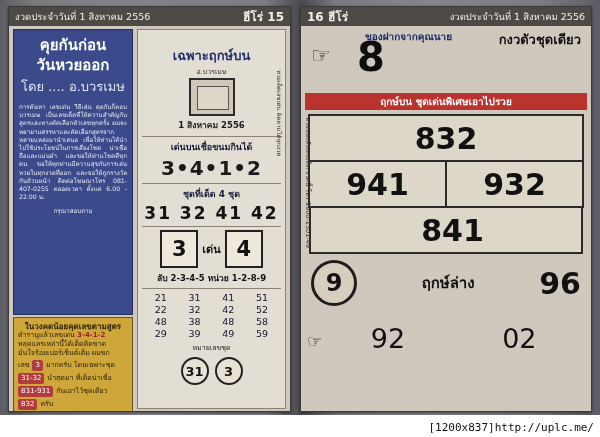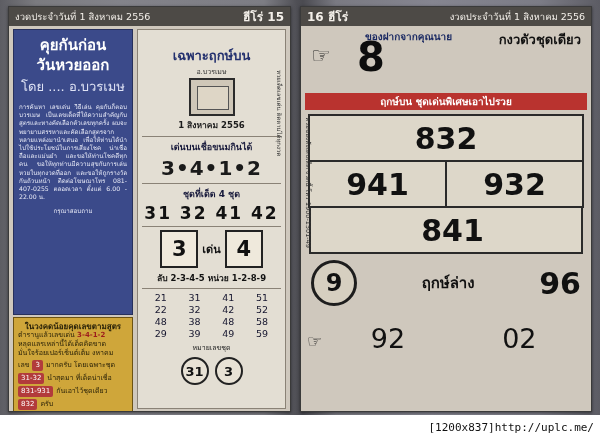--- a/index.html
+++ b/index.html
@@ -222,21 +222,21 @@
       <div class="body" style="text-align:center">กรุณาสอบถาม</div>
     </div>
 
     <div class="lgold">
       <div class="l1">ในวงคดน้อยคุดเลขตามสูตร</div>
       <div>
         <span>ตำรานูแล้วเลขเด่น</span>
         <span class="redtx">3-4-1-2</span>
       </div>
       <div>หลุดแลรเหล่านี้ได้เด็ดคิดขาด</div>
-      <div>มั่นใจร้อยเปอร์เซ็นต์เต็ม งหาคม</div>
+      <div>มั่นใจร้อยเปอร์เซ็นต์เต็ม ผมขก</div>
       <div class="chipline">
         <span>เลข</span>
         <span class="chip">3</span>
         <span>มากครับ โดยเฉพาะชุด</span>
       </div>
       <div class="chipline">
         <span class="chip">31-32</span>
         <span>นำสุดมา ที่เด็ดน่าเชื่อ</span>
       </div>
       <div class="chipline">

